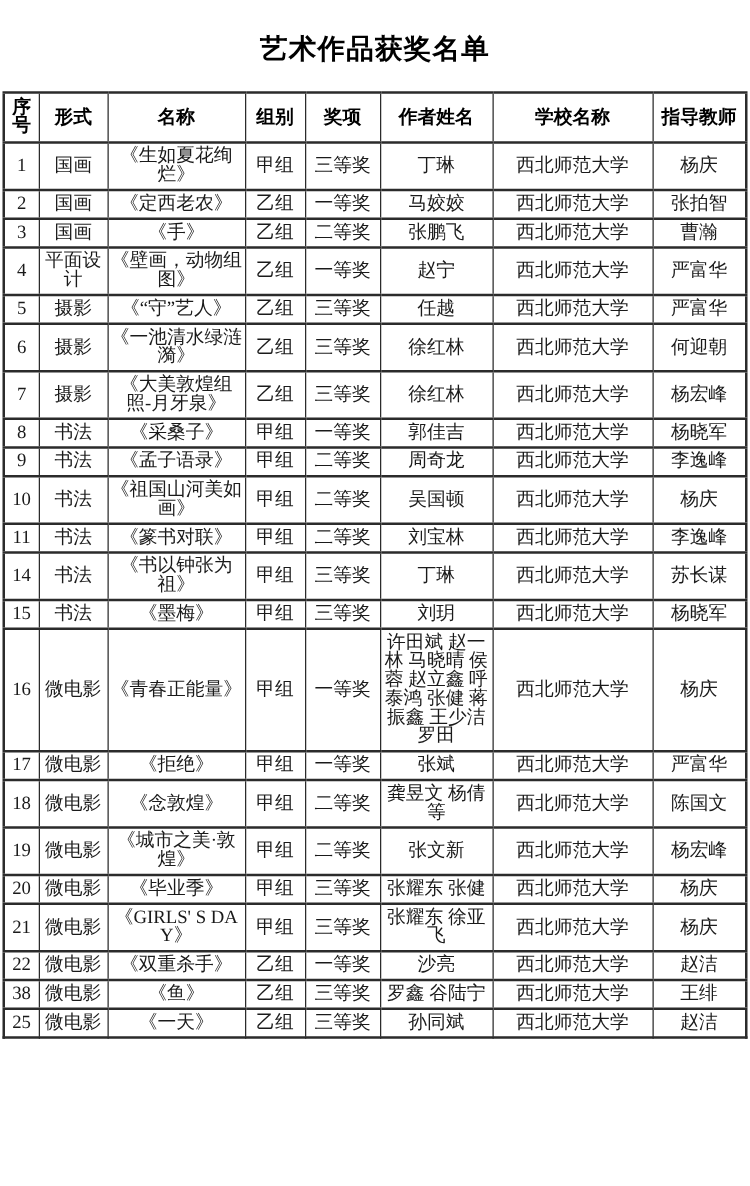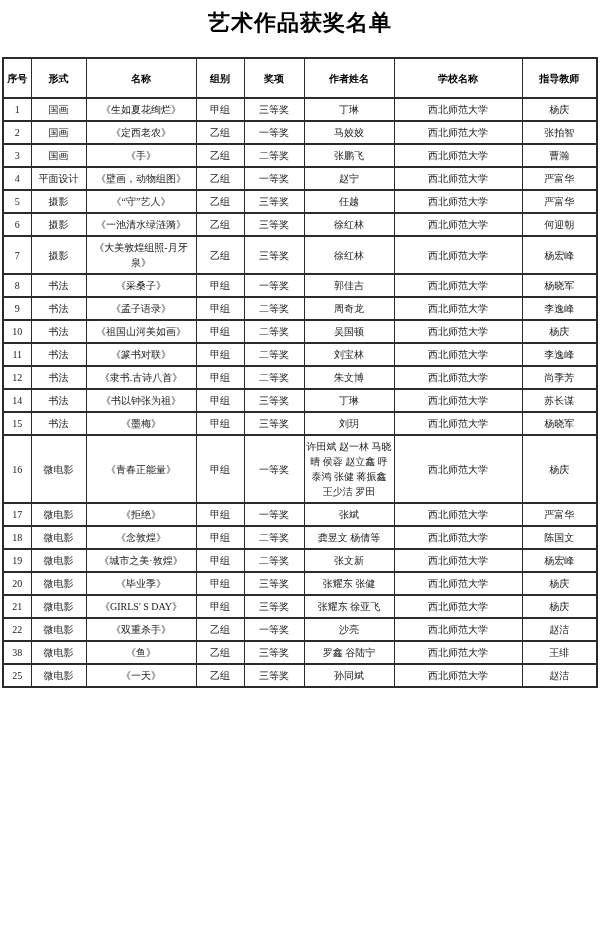--- a/index.html
+++ b/index.html
@@ -18,30 +18,30 @@
     background: #ffffff;
     box-sizing: border-box;
     padding-top: 8px;
   }
   .doc-title {
     font-family: Liberation Mono, monospace;
     font-weight: bold;
     font-size: 22px;
     text-align: center;
     color: #000000;
-    margin: 0 0 19px 0;
+    margin: 16px 0 19px 0;
     letter-spacing: 1px;
   }
   table.award-table {
     width: 594px;
     margin: 0 auto;
     border-collapse: collapse;
     table-layout: fixed;
     border: 2px solid #2b2b2b;
-    font-size: 10px;
+    font-size: 15px;
   }
   table.award-table th,
   table.award-table td {
     border: 1px solid #2b2b2b;
     border-top-width: 2px;
     border-bottom-width: 1px;
     text-align: center;
     vertical-align: middle;
     padding: 3px 2px;
     line-height: 15px;
@@ -198,30 +198,20 @@
           <td>11</td>
           <td>书法</td>
           <td>《篆书对联》</td>
           <td>甲组</td>
           <td>二等奖</td>
           <td>刘宝林</td>
           <td>西北师范大学</td>
           <td>李逸峰</td>
         </tr>
         <tr>
-          <td>12</td>
-          <td>书法</td>
-          <td>《隶书.古诗八首》</td>
-          <td>甲组</td>
-          <td>二等奖</td>
-          <td>朱文博</td>
-          <td>西北师范大学</td>
-          <td>尚季芳</td>
-        </tr>
-        <tr>
           <td>14</td>
           <td>书法</td>
           <td>《书以钟张为祖》</td>
           <td>甲组</td>
           <td>三等奖</td>
           <td>丁琳</td>
           <td>西北师范大学</td>
           <td>苏长谋</td>
         </tr>
         <tr>

